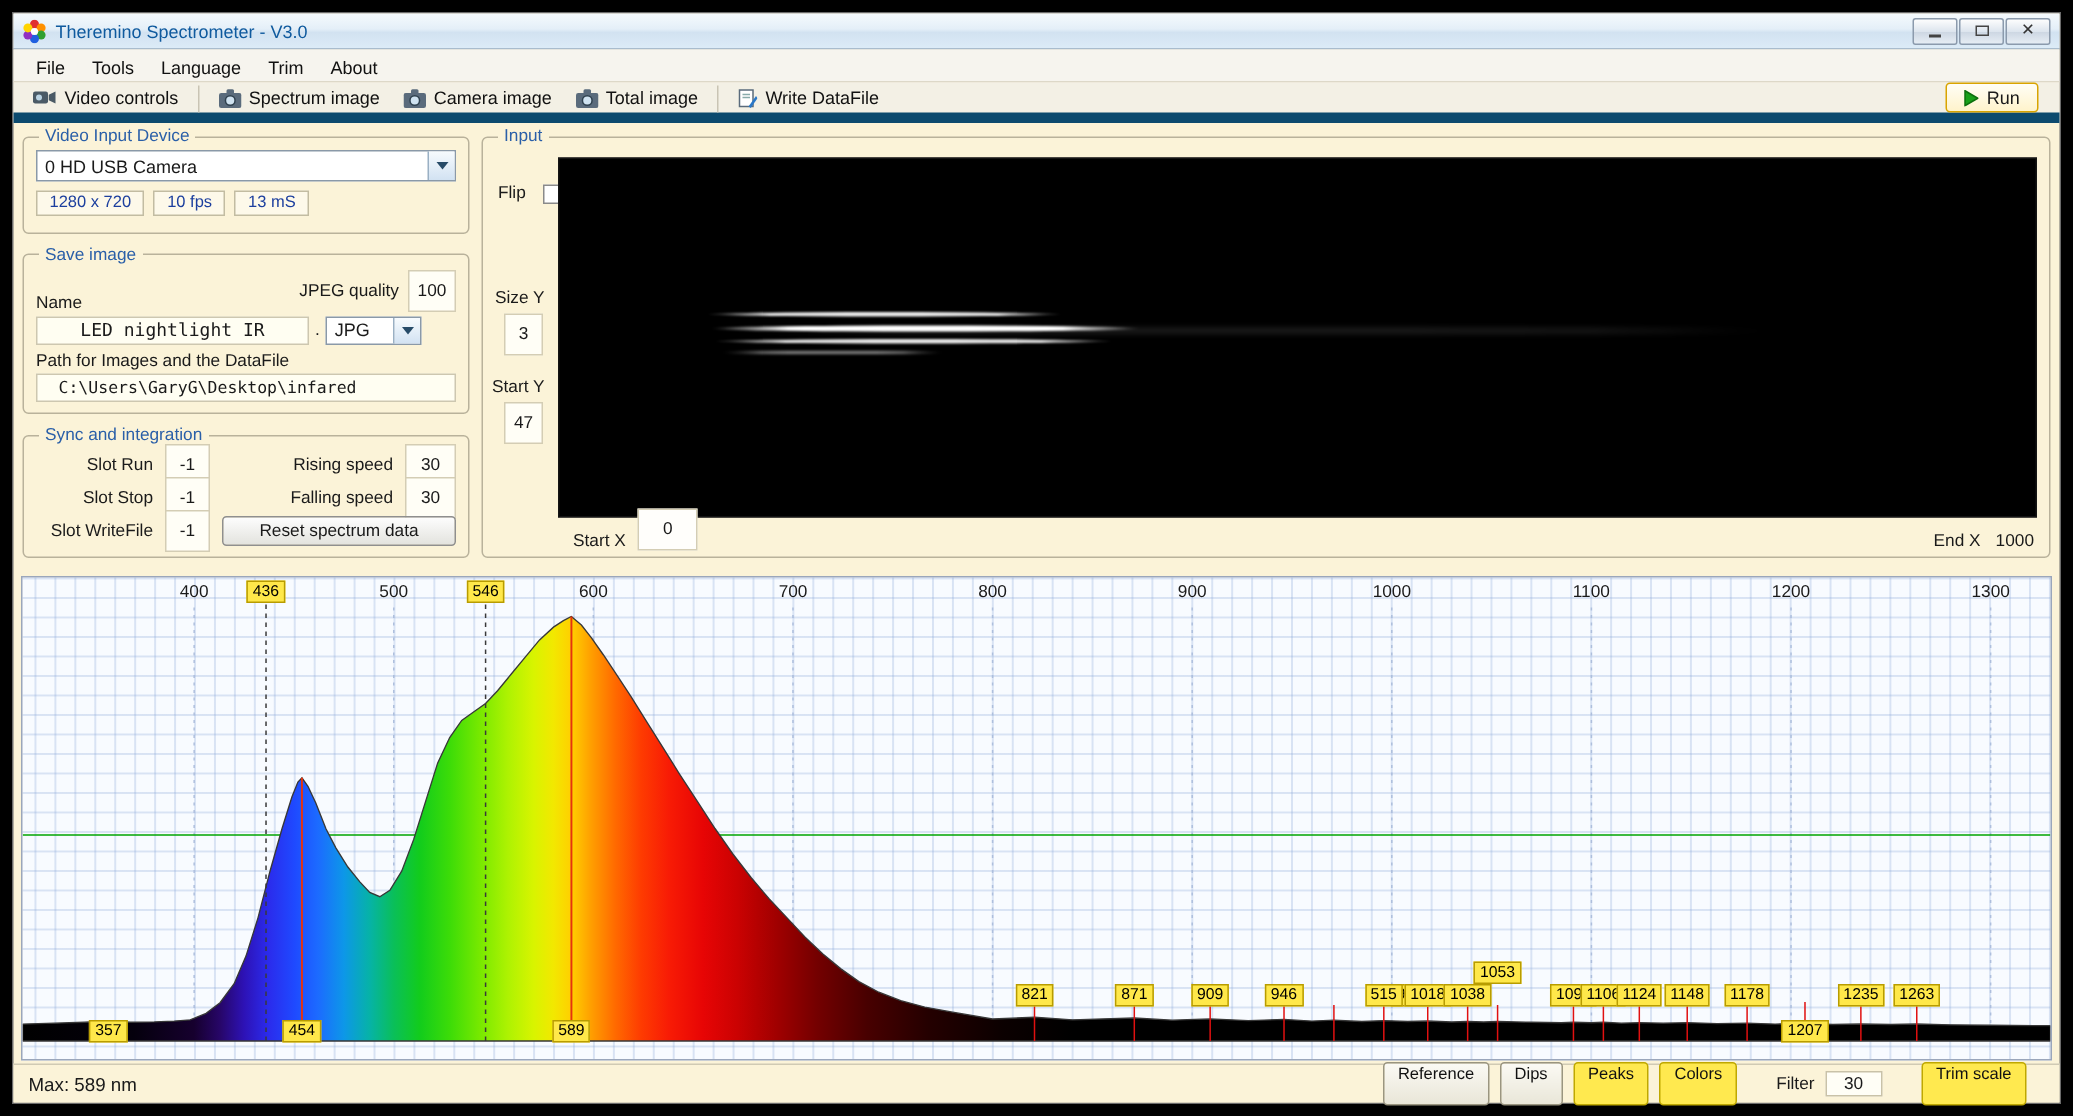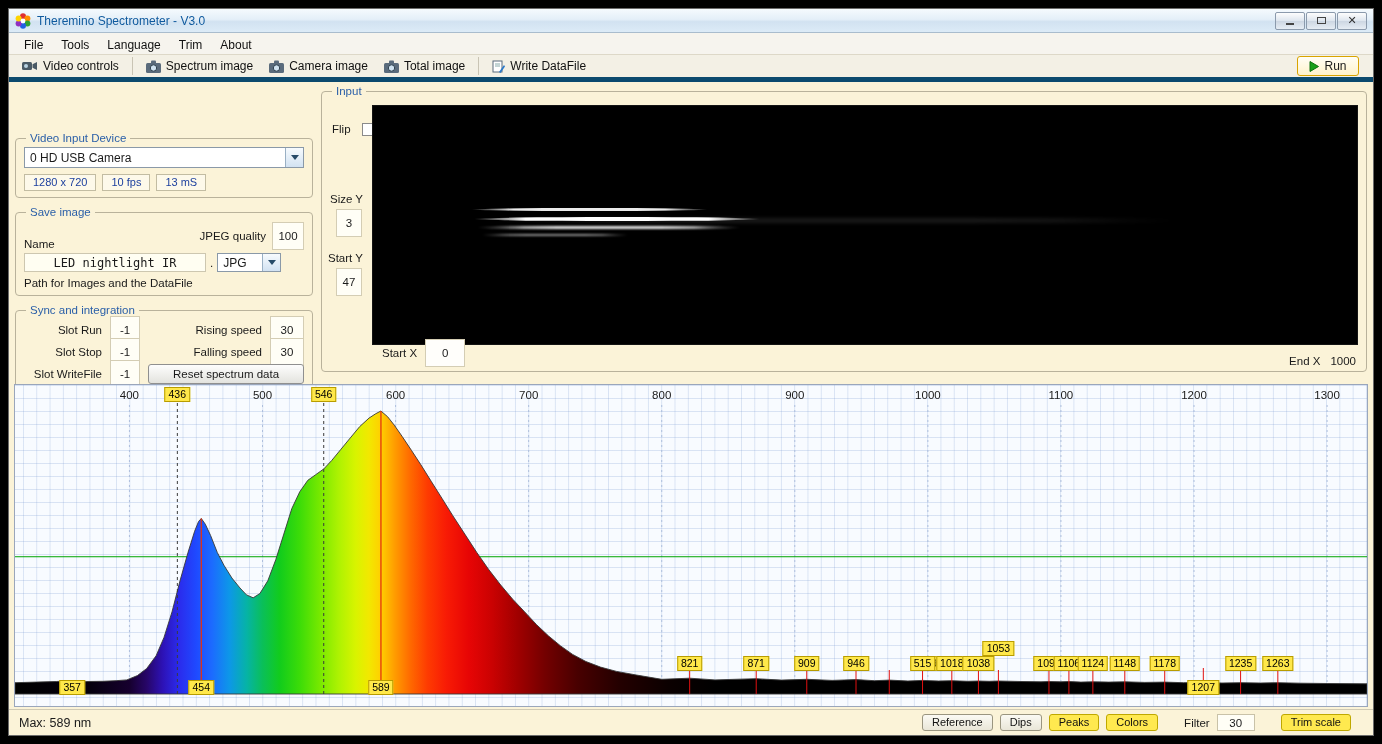--- a/index.html
+++ b/index.html
@@ -39,22 +39,22 @@
   
   .menubar {
     height:22px; flex:none; background:#f6f4ee;
     border-bottom:1px solid #ddd8c8;
     display:flex; align-items:flex-end; padding:0 6px;
   }
   .menu-item { padding:2px 9px; color:#111; }
   
   .toolbar {
     height:27px; flex:none; background:#f3f0e5;
-    border-bottom:5px solid #0c4a6e;
-    display:flex; align-items:center; padding:0 6px; gap:2px;
+    border-bottom:7px solid #0c4a6e;
+    display:flex; align-items:flex-end; padding:0 6px; gap:2px;
   }
   .tool-btn {
     display:flex; align-items:center; gap:5px;
     padding:3px 7px; border-radius:2px; color:#111;
   }
   .tool-sep { width:1px; height:18px; background:#c9c4b4; margin:0 4px; }
   .run-btn {
     margin-left:auto; margin-right:8px;
     display:flex; align-items:center; gap:5px; justify-content:center;
     width:62px; height:20px;
@@ -64,21 +64,21 @@
   
   .main { height:300px; flex:none; display:flex; padding:3px 6px 2px; gap:8px; }
   fieldset.group {
     border:1px solid #b9b29b; border-radius:4px;
     margin:0 0 8px; padding:3px 8px 6px;
     background:transparent;
   }
   fieldset.group legend {
     color:#2a5fa8; font-size:11.5px; padding:0 4px; margin-left:2px;
   }
-  .left-col { width:298px; flex:none; display:flex; flex-direction:column;margin-top:47px; }
+  .left-col { width:298px; flex:none; display:flex; flex-direction:column; }
   .combo {
     height:21px; background:#fff; border:1px solid #8a99a8;
     display:flex; align-items:center; padding-left:5px; font-size:12px;
   }
   .combo-sm { height:19px; width:64px; }
   .combo-btn {
     margin-left:auto; width:18px; align-self:stretch;
     background:linear-gradient(#f7fbfe,#d2e2f2);
     border-left:1px solid #9ab0c4;
     display:flex; align-items:center; justify-content:center;
@@ -159,21 +159,21 @@
   }
   
   .statusbar {
     height:26px; flex:none; background:#FBF3D8;
     border-top:1px solid #d0cab4;
     display:flex; align-items:center; padding:0 22px 0 10px; gap:7px;
   }
   .status-max { font-size:12.5px; }
   .sbtn {
     border:1px solid #9a9580; background:linear-gradient(#fbfaf4,#e9e6d8);
-    border-radius:3px; font-size:11px; padding:1px 9px 2px; color:#111;
+    border-radius:3px; font-size:11px; padding:1px 9px 14px; color:#111;
   }
   .sbtn.yellow { background:#ffe94f; border-color:#bfa800; }
   .filter-box {
     background:#fffef6; border:1px solid #c9c2a8; font-size:11.5px;
     width:38px; height:17px; display:inline-flex; align-items:center; justify-content:center;
   }
   .spacer { flex:1; }
   .gap12 { width:12px; }
 </style>
 </head>
@@ -297,20 +297,21 @@
           <span class="txtbox" style="width:182px;">LED nightlight IR</span>
           <span class="lbl">.</span>
           <div class="combo combo-sm">
             <span>JPG</span>
             <span class="combo-btn">
                 <span class="tri-down"></span>
               </span>
           </div>
         </div>
         <div class="lbl">Path for Images and the DataFile</div>
+        <div class="txtbox path-box">C:\Users\GaryG\Desktop\infared</div>
       </fieldset>
 
       <fieldset class="group" style="height:92px;">
         <legend>Sync and integration</legend>
         <div class="sync-grid">
           <span class="lbl r">Slot Run</span>
           <span class="valbox">-1</span>
           <span class="lbl r">Rising speed</span>
           <span class="valbox">30</span>
 
@@ -339,21 +340,21 @@
       <span class="abs valbox" style="left:14px; top:171px; min-width:26px;">47</span>
 
       <div class="camera-view">
         <div class="streak" style="left:10%; top:43%; width:24%; height:3px; opacity:.92; filter:blur(.7px);"></div>
         <div class="streak" style="left:10.3%; top:46.6%; width:29%; height:4px; opacity:1; filter:blur(.6px);"></div>
         <div class="streak" style="left:10.5%; top:50.4%; width:27%; height:3px; opacity:.9; filter:blur(.8px);"></div>
         <div class="streak" style="left:11%; top:53.6%; width:15%; height:2px; opacity:.55; filter:blur(1px);"></div>
         <div class="streak" style="left:11%; top:47.5%; width:72%; height:3px; opacity:.16; filter:blur(2.2px);"></div>
       </div>
 
-      <span class="abs" style="left:60px; bottom:4px; display:flex; align-items:center; gap:8px;">
+      <span class="abs" style="left:60px; bottom:4px; display:flex; align-items:flex-end; gap:8px;">
         <span class="lbl">Start X</span>
         <span class="valbox" style="min-width:40px; background:#fffefb;">0</span>
       </span>
       <span class="abs" style="right:10px; bottom:4px; display:flex; align-items:center; gap:10px;">
         <span class="lbl">End X</span>
         <span class="lbl">1000</span>
       </span>
     </fieldset>
   </div>
 

